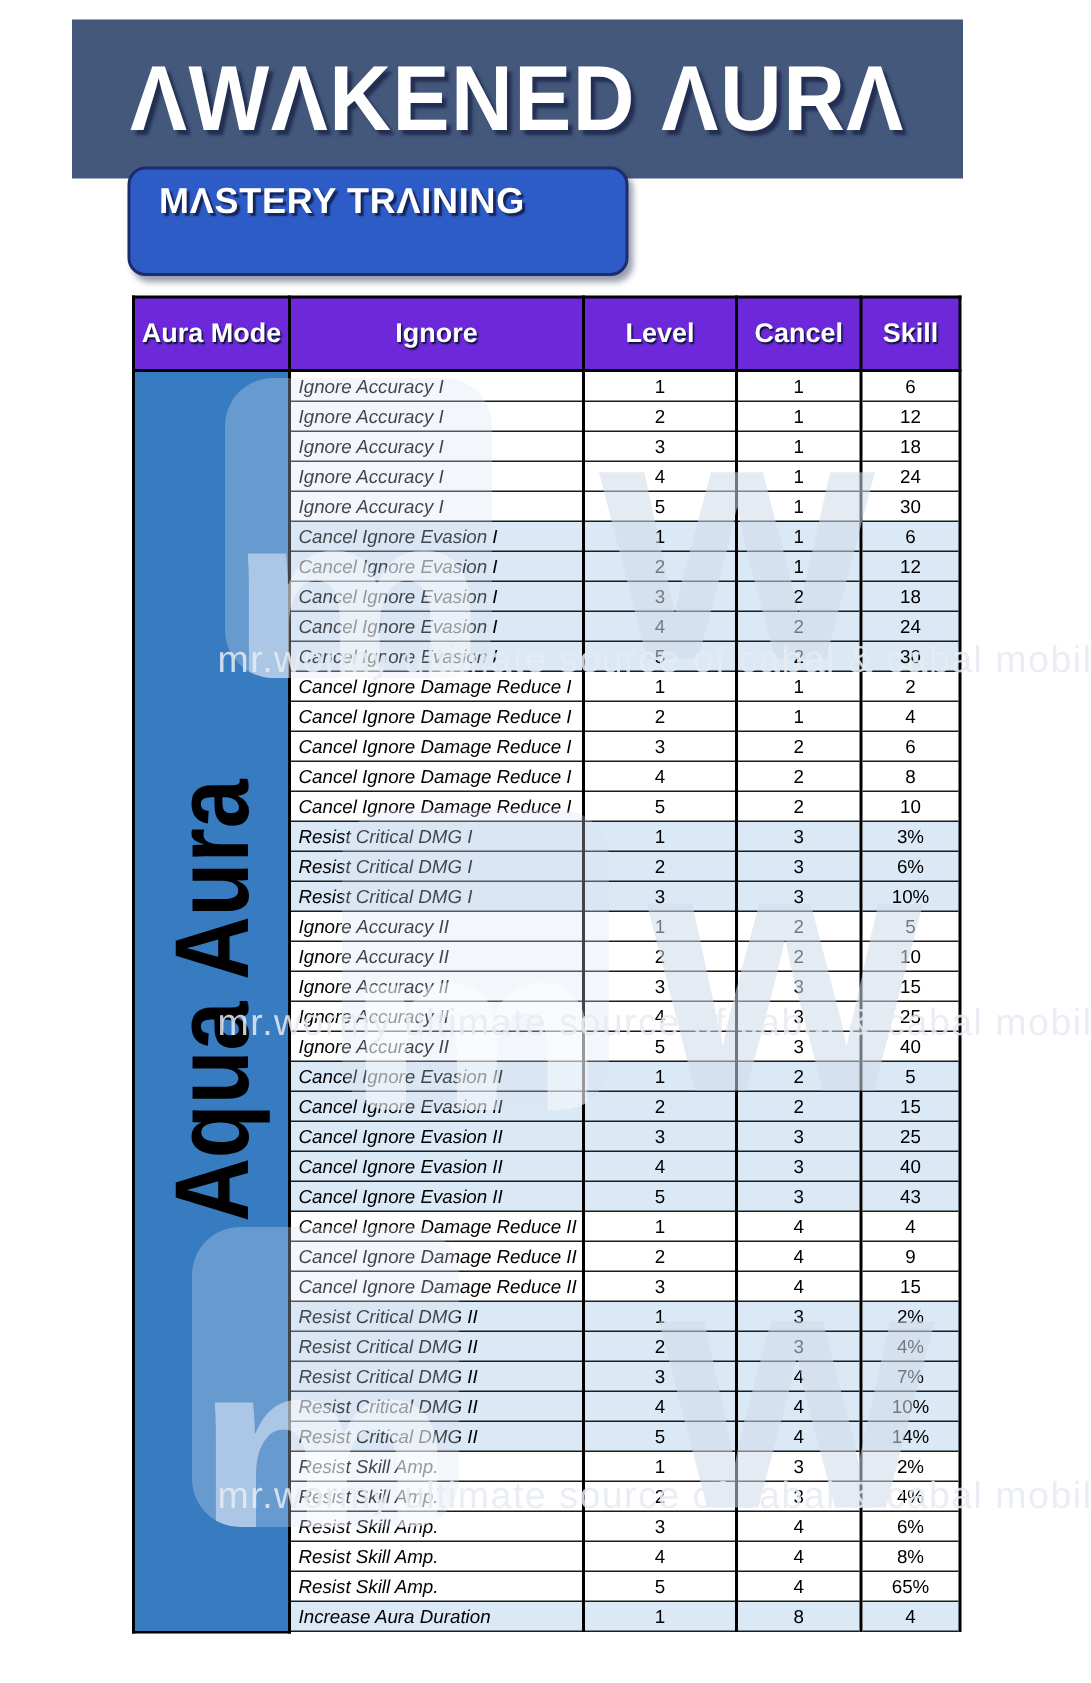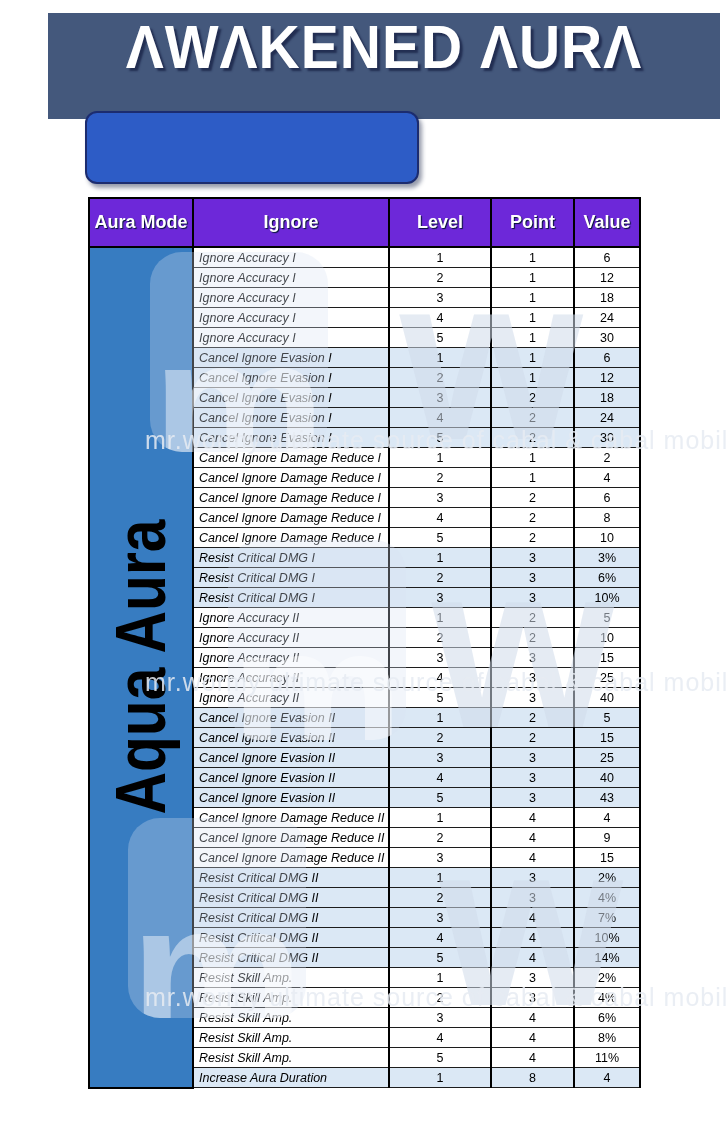--- a/index.html
+++ b/index.html
@@ -3,22 +3,22 @@
 <meta charset="utf-8">
 <style>
   html,body { margin:0; padding:0; }
   body {
     width:727px; height:1122px; position:relative; overflow:hidden;
     background:#ffffff; font-family:"Liberation Sans", sans-serif;
   }
 
   
   .banner {
-    position:absolute; left:48px; top:13px; width:672px; height:106px;
-    background:#44587c; display:flex; align-items:flex-start; justify-content:center;
+    position:absolute; left:48px; top:13px; width:594px; height:106px;
+    background:#44587c; display:flex; align-items:center; justify-content:center;
   }
   .banner-title {
     color:#ffffff; font-size:57px; font-weight:bold; letter-spacing:1px;
     transform:scaleY(1.08); white-space:nowrap;
     text-shadow:3px 3px 2px #222e52;
   }
 
   
   .title-box {
     position:absolute; left:85px; top:111px; width:334px; height:73px;
@@ -84,38 +84,39 @@
   }
 </style>
 </head>
 <body>
 
 <div class="banner">
   <div class="banner-title">ΛWΛKENED ΛURΛ</div>
 </div>
 
 <div class="title-box">
+  <div class="line">MΛSTERY TRΛINING</div>
 </div>
 
 <div class="table-wrap">
   <table class="mastery">
     <colgroup>
       <col class="c-aura">
         <col class="c-mast">
         <col class="c-level">
         <col class="c-point">
         <col class="c-value">
     </colgroup>
     <thead>
       <tr>
         <th>Aura Mode</th>
         <th>Ignore</th>
         <th>Level</th>
-        <th>Point</th>
-        <th>Value</th>
+        <th>Cancel</th>
+        <th>Skill</th>
       </tr>
     </thead>
     <tbody>
         <tr>
           <td class="aura-cell" rowspan="42">
             <span class="aura-label">Aqua Aura</span>
           </td>
           <td class="mastery-cell">Ignore Accuracy I</td>
           <td class="level-cell">1</td>
           <td class="point-cell">1</td>
@@ -352,21 +353,21 @@
         <tr>
           <td class="mastery-cell">Resist Skill Amp.</td>
           <td class="level-cell">4</td>
           <td class="point-cell">4</td>
           <td class="value-cell">8%</td>
         </tr>
         <tr>
           <td class="mastery-cell">Resist Skill Amp.</td>
           <td class="level-cell">5</td>
           <td class="point-cell">4</td>
-          <td class="value-cell">11%</td>
+          <td class="value-cell">65%</td>
         </tr>
         <tr class="shaded">
           <td class="mastery-cell">Increase Aura Duration</td>
           <td class="level-cell">1</td>
           <td class="point-cell">8</td>
           <td class="value-cell">4</td>
         </tr>
       </tbody>
   </table>
 </div>

